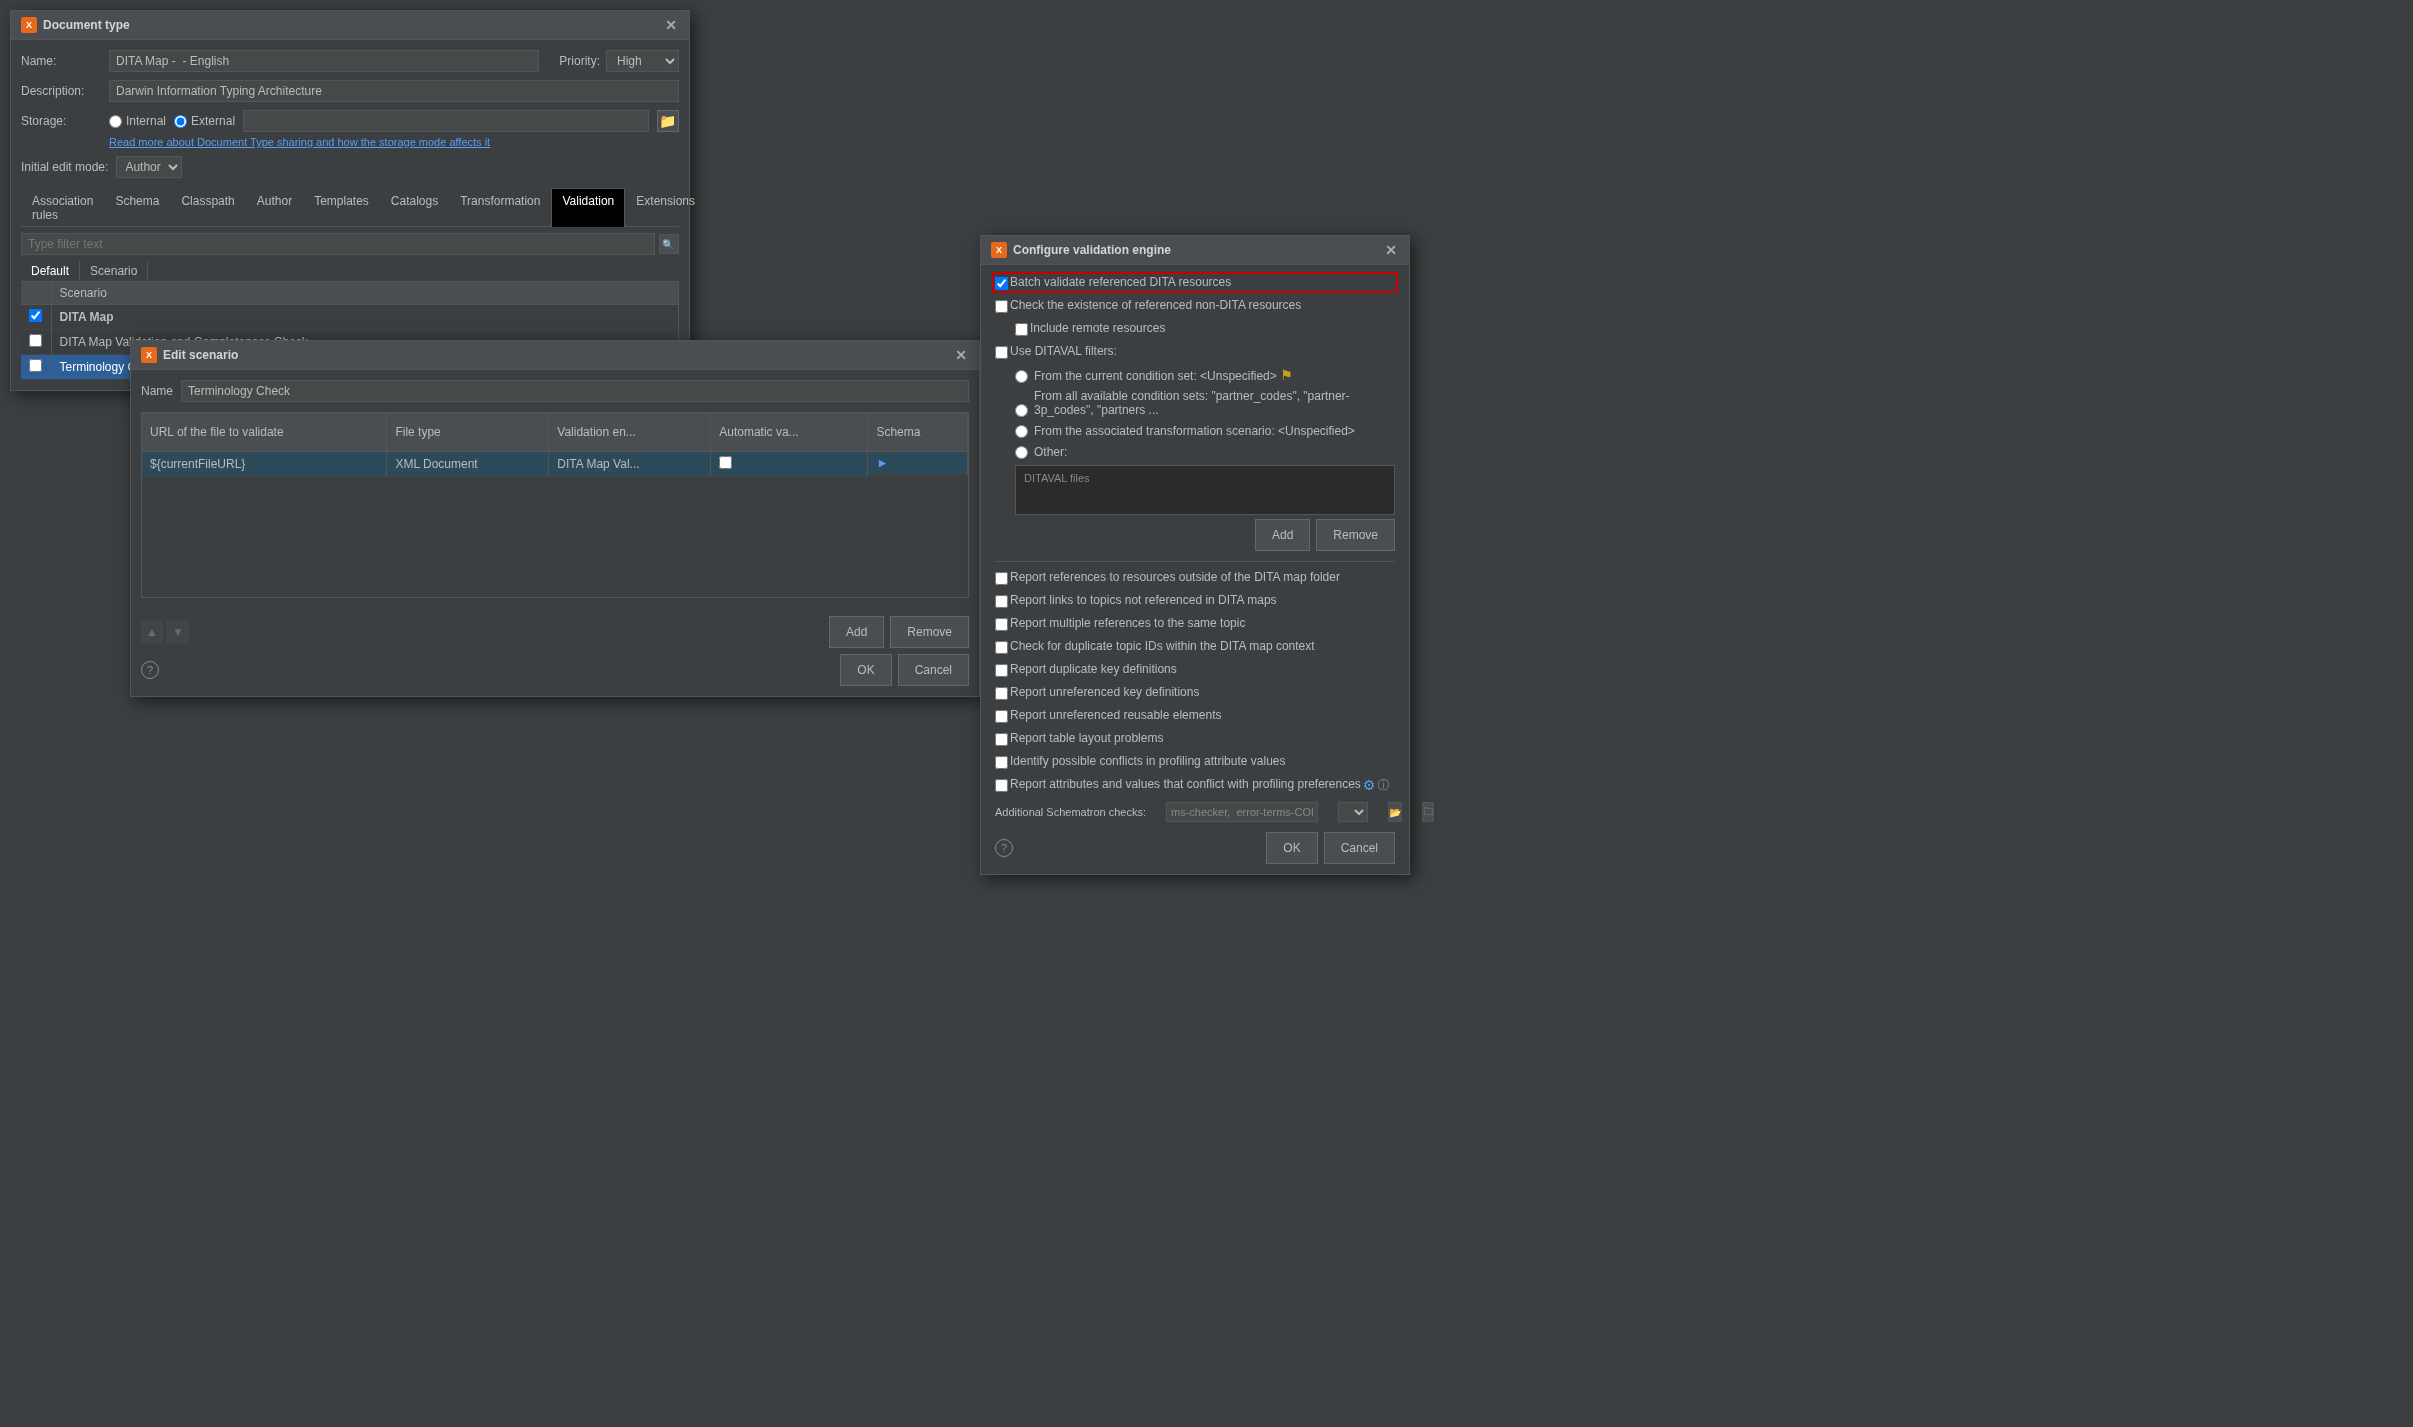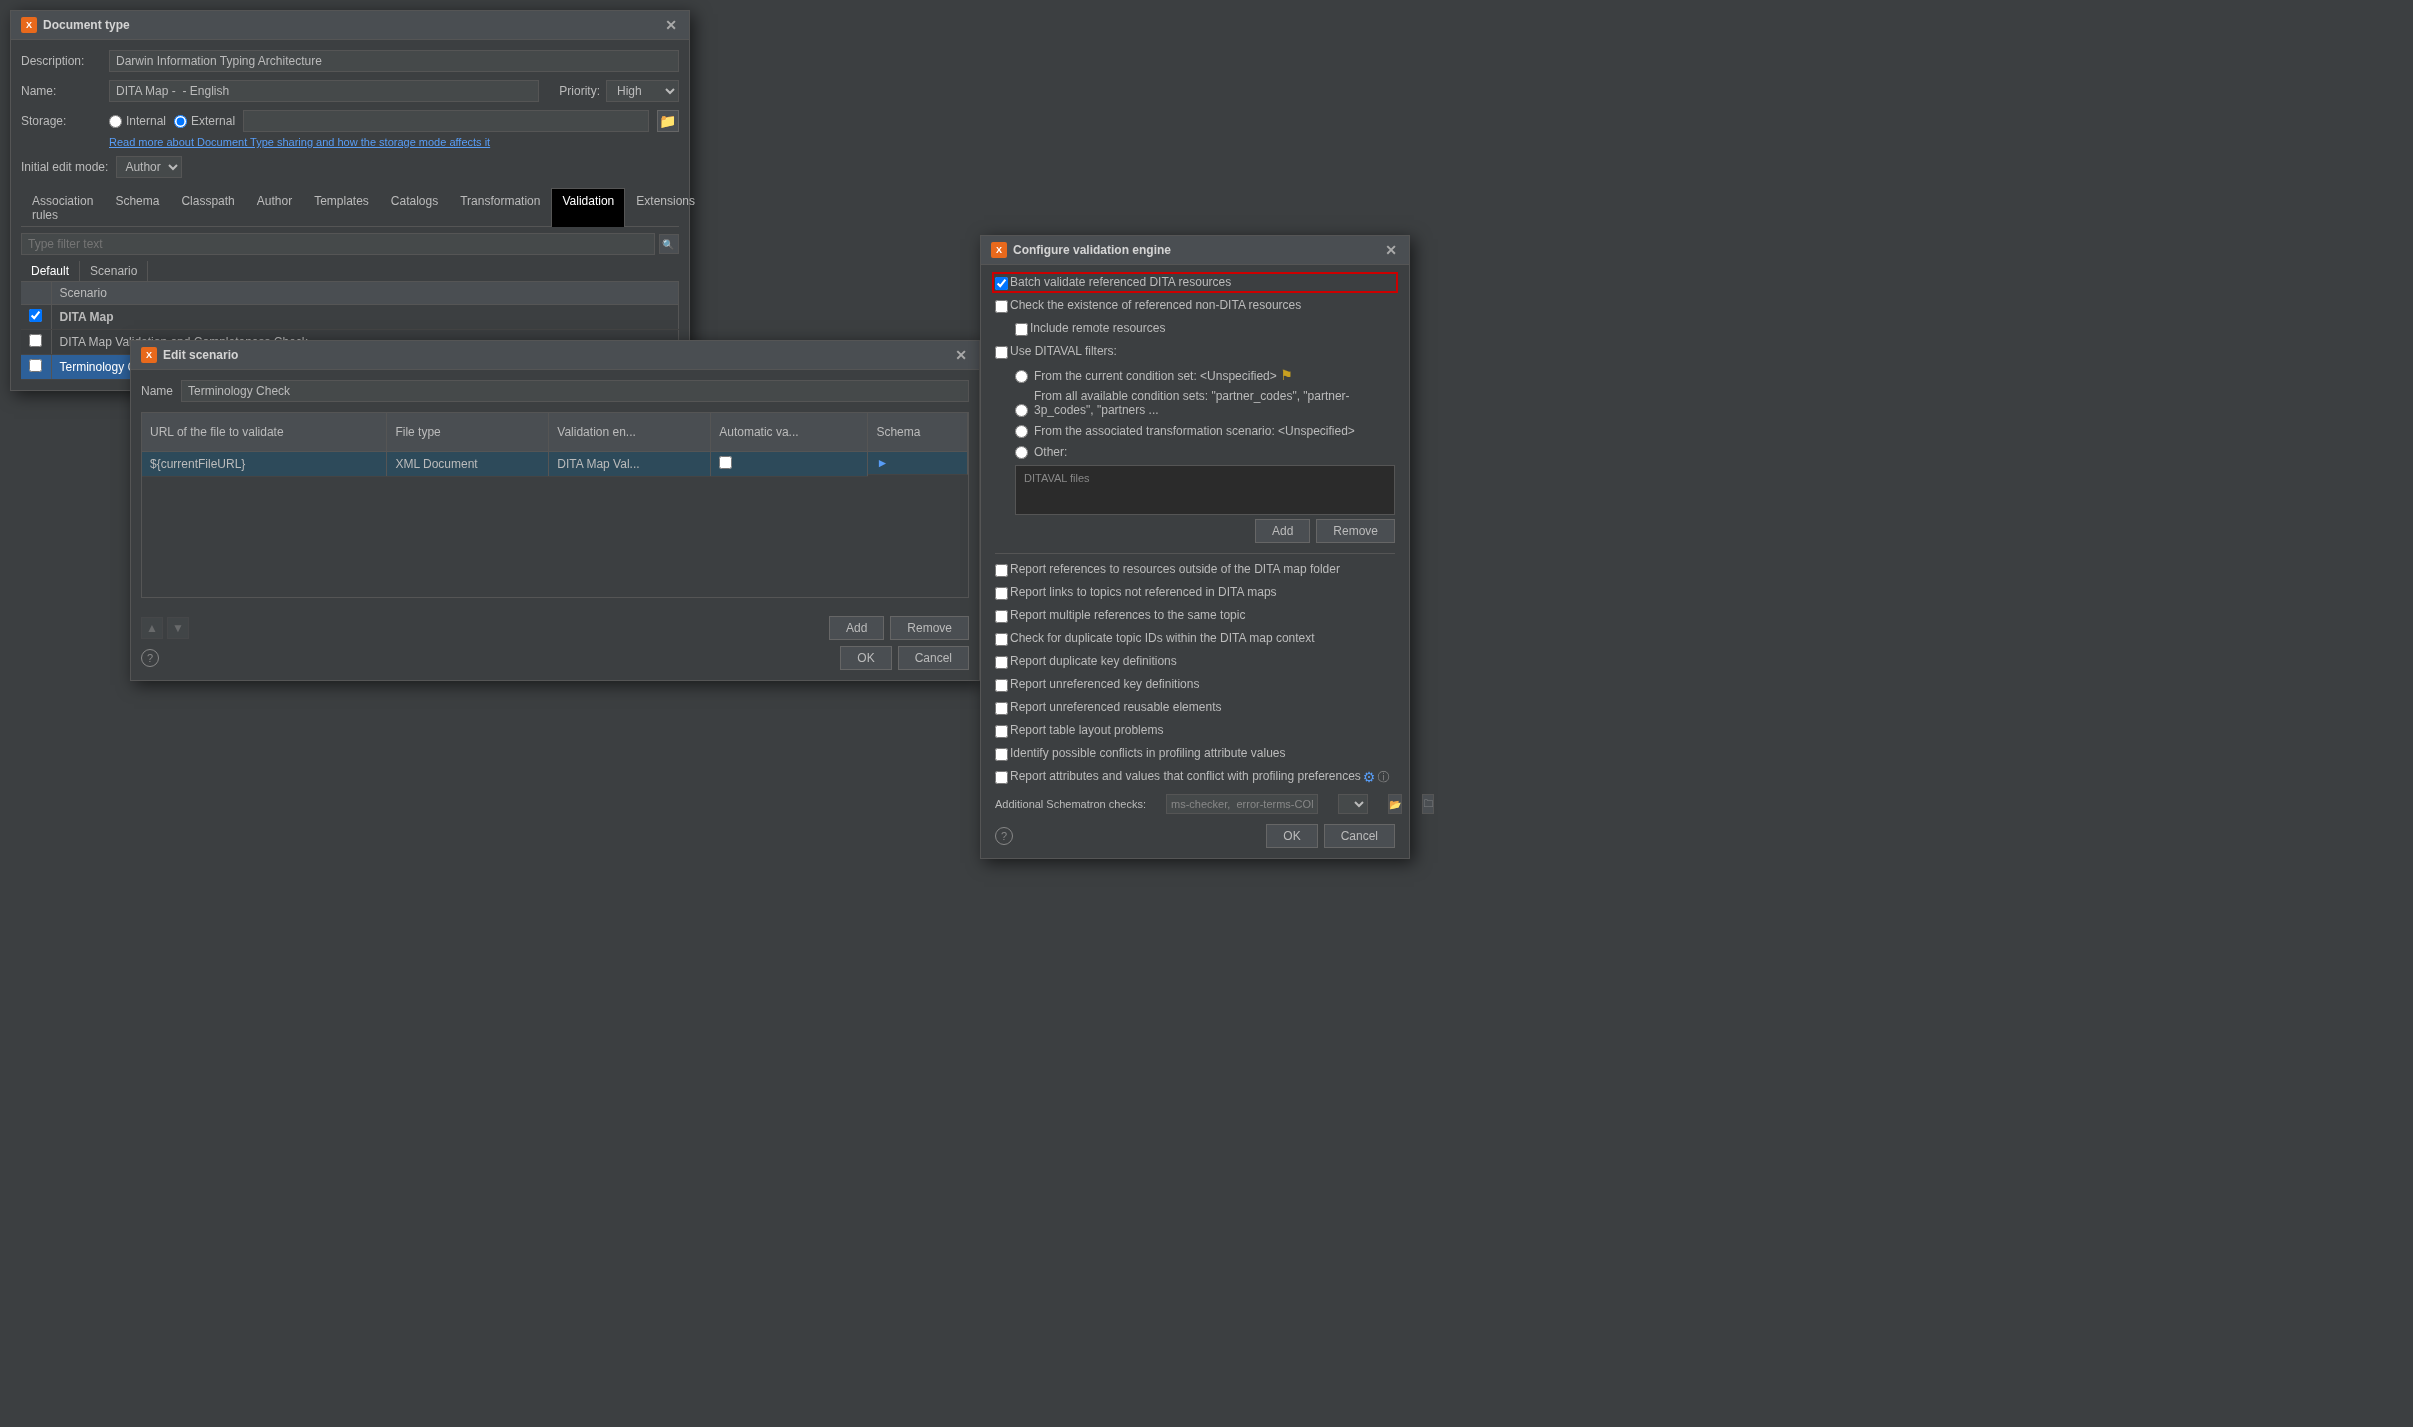--- a/index.html
+++ b/index.html
@@ -324,21 +324,21 @@
       align-items: center;
     }
 
     .btn {
       padding: 4px 16px;
       border: 1px solid #666;
       background: #4a4e52;
       color: #bbbbbb;
       cursor: pointer;
       font-size: 12px;
-      height: 24px;
+      height: 32px;
       display: flex;
       align-items: center;
       justify-content: center;
     }
 
     .btn-primary {
       background: #4a4e52;
     }
 
     .arrow-btn {
@@ -519,39 +519,39 @@
 <div class="dialog doc-type-dialog">
   <div class="dialog-title">
     <div class="title-left">
       <span class="oxygen-icon">X</span>
       <span>Document type</span>
     </div>
     <span class="close-btn">✕</span>
   </div>
 
   <div class="doc-type-content">
-
-    <div class="form-row">
-      <span class="form-label">Description:</span>
-      <input type="text" class="description-input" value="Darwin Information Typing Architecture" style="">
-    </div>
 
     <div class="form-row">
       <span class="form-label">Name:</span>
       <input type="text" class="form-input" style="width: 430px;" value="DITA Map -  - English">
       <div class="priority-section">
         <span>Priority:</span>
         <div style="position:relative; display:flex; align-items:center;">
           <select style="background:#45494a;border:1px solid #555;color:#bbb;padding:2px 6px;font-size:12px;height:22px;">
             <option>High</option>
             <option>Normal</option>
             <option>Low</option>
           </select>
         </div>
       </div>
+    </div>
+
+    <div class="form-row">
+      <span class="form-label">Description:</span>
+      <input type="text" class="description-input" value="Darwin Information Typing Architecture" style="">
     </div>
 
     <div class="storage-row">
       <span class="form-label">Storage:</span>
       <label class="radio-label">
         <input type="radio" name="storage" style="">
         <span>Internal</span>
       </label>
       <label class="radio-label">
         <input type="radio" name="storage" checked="" style="">

